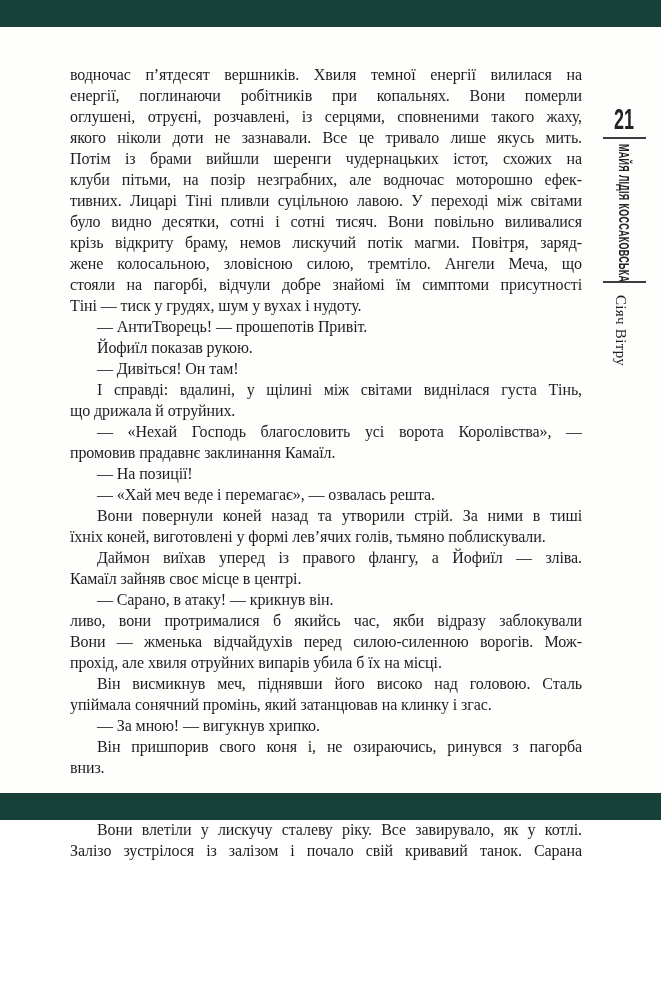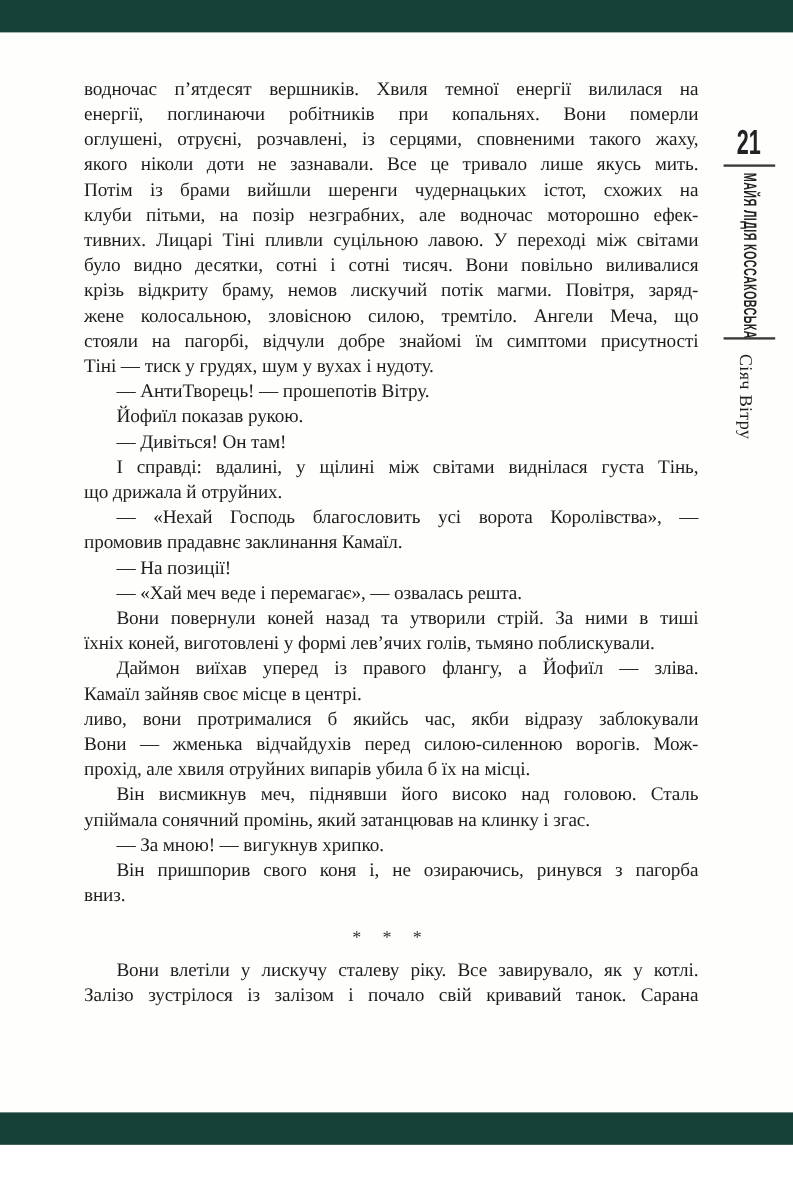--- a/index.html
+++ b/index.html
@@ -1,21 +1,21 @@
 <!DOCTYPE html>
 <html><head>
 <meta charset="utf-8">
 <style>
   html, body { margin: 0; padding: 0; }
   body { width: 661px; height: 1000px; overflow: hidden; background: #ffffff; }
 
   .page {
     position: relative;
     width: 661px;
-    height: 954px;
+    height: 820px;
     background: #fefefd;
     font-family: "Liberation Serif", serif;
   }
 
   .bar {
     position: absolute;
     left: 0;
     width: 661px;
     height: 27px;
     background: #174038;
@@ -115,33 +115,34 @@
       <div class="line">оглушені, отруєні, розчавлені, із серцями, сповненими такого жаху,</div>
       <div class="line">якого ніколи доти не зазнавали. Все це тривало лише якусь мить.</div>
       <div class="line">Потім із брами вийшли шеренги чудернацьких істот, схожих на</div>
       <div class="line">клуби пітьми, на позір незграбних, але водночас моторошно ефек-</div>
       <div class="line">тивних. Лицарі Тіні пливли суцільною лавою. У переході між світами</div>
       <div class="line">було видно десятки, сотні і сотні тисяч. Вони повільно виливалися</div>
       <div class="line">крізь відкриту браму, немов лискучий потік магми. Повітря, заряд-</div>
       <div class="line">жене колосальною, зловісною силою, тремтіло. Ангели Меча, що</div>
       <div class="line">стояли на пагорбі, відчули добре знайомі їм симптоми присутності</div>
       <div class="line last">Тіні — тиск у грудях, шум у вухах і нудоту.</div>
-      <div class="line last ind">— АнтиТворець! — прошепотів Вітру.</div>
+      <div class="line last ind">— АнтиТворець! — прошепотів Привіт.</div>
       <div class="line last ind">Йофиїл показав рукою.</div>
       <div class="line last ind">— Дивіться! Он там!</div>
       <div class="line ind">І справді: вдалині, у щілині між світами виднілася густа Тінь,</div>
       <div class="line last">що дрижала й отруйних.</div>
       <div class="line ind">— «Нехай Господь благословить усі ворота Королівства», —</div>
       <div class="line last">промовив прадавнє заклинання Камаїл.</div>
       <div class="line last ind">— На позиції!</div>
       <div class="line last ind">— «Хай меч веде і перемагає», — озвалась решта.</div>
       <div class="line ind">Вони повернули коней назад та утворили стрій. За ними в тиші</div>
       <div class="line last">їхніх коней, виготовлені у формі лев’ячих голів, тьмяно поблискували.</div>
       <div class="line ind">Даймон виїхав уперед із правого флангу, а Йофиїл — зліва.</div>
       <div class="line last">Камаїл зайняв своє місце в центрі.</div>
+      <div class="line last ind">— Сарано, в атаку! — крикнув він.</div>
       <div class="line">ливо, вони протрималися б якийсь час, якби відразу заблокували</div>
       <div class="line">Вони — жменька відчайдухів перед силою-силенною ворогів. Мож-</div>
       <div class="line last">прохід, але хвиля отруйних випарів убила б їх на місці.</div>
       <div class="line ind">Він висмикнув меч, піднявши його високо над головою. Сталь</div>
       <div class="line last">упіймала сонячний промінь, який затанцював на клинку і згас.</div>
       <div class="line last ind">— За мною! — вигукнув хрипко.</div>
       <div class="line ind">Він пришпорив свого коня і, не озираючись, ринувся з пагорба</div>
       <div class="line last">вниз.</div>
       <div class="separator">* * *</div>
       <div class="line ind">Вони влетіли у лискучу сталеву ріку. Все завирувало, як у котлі.</div>

